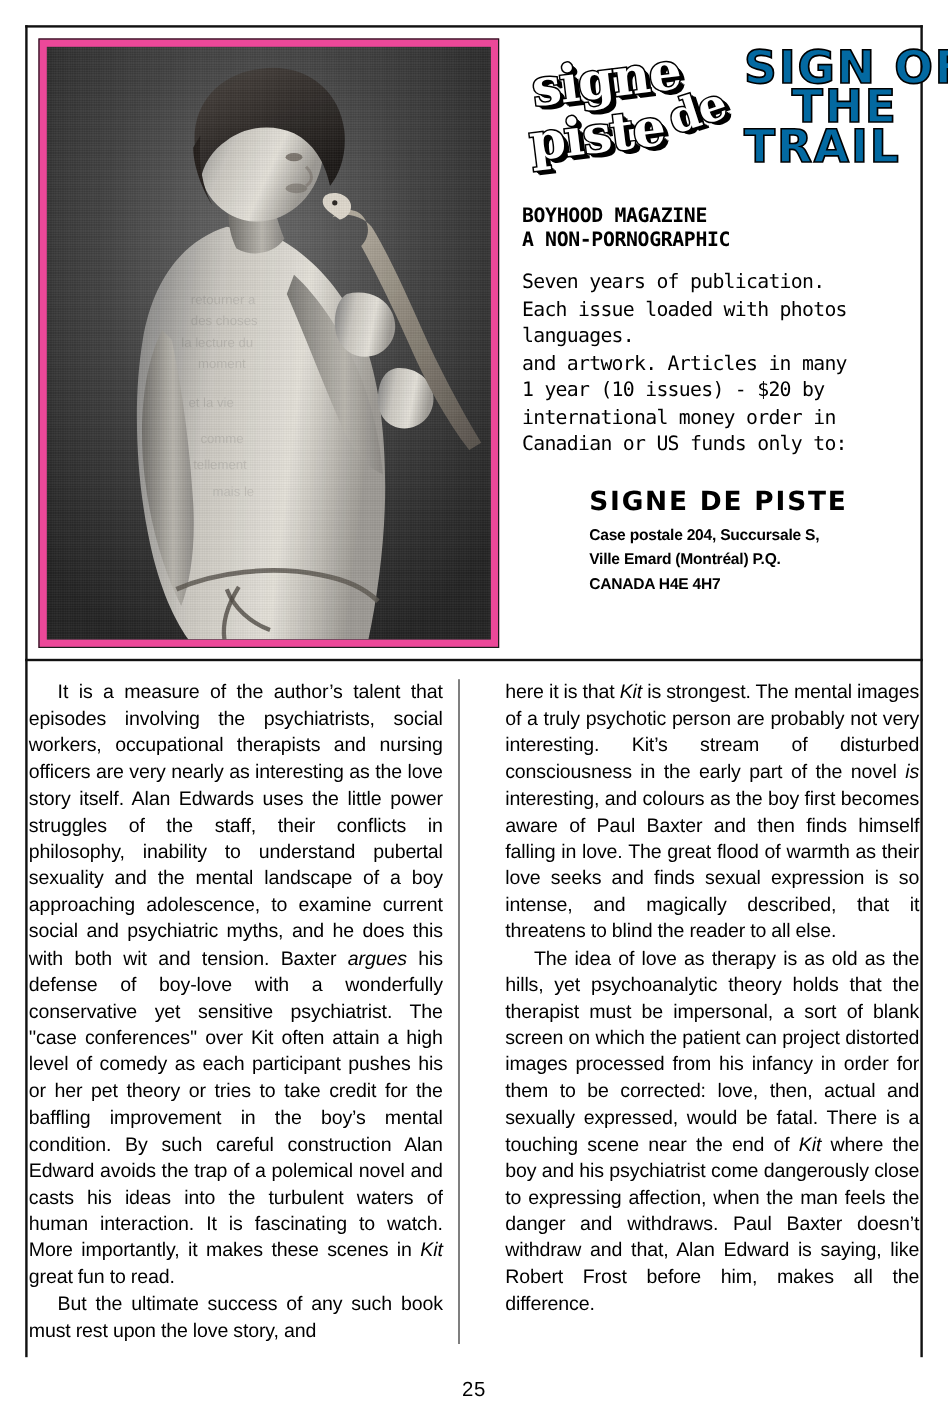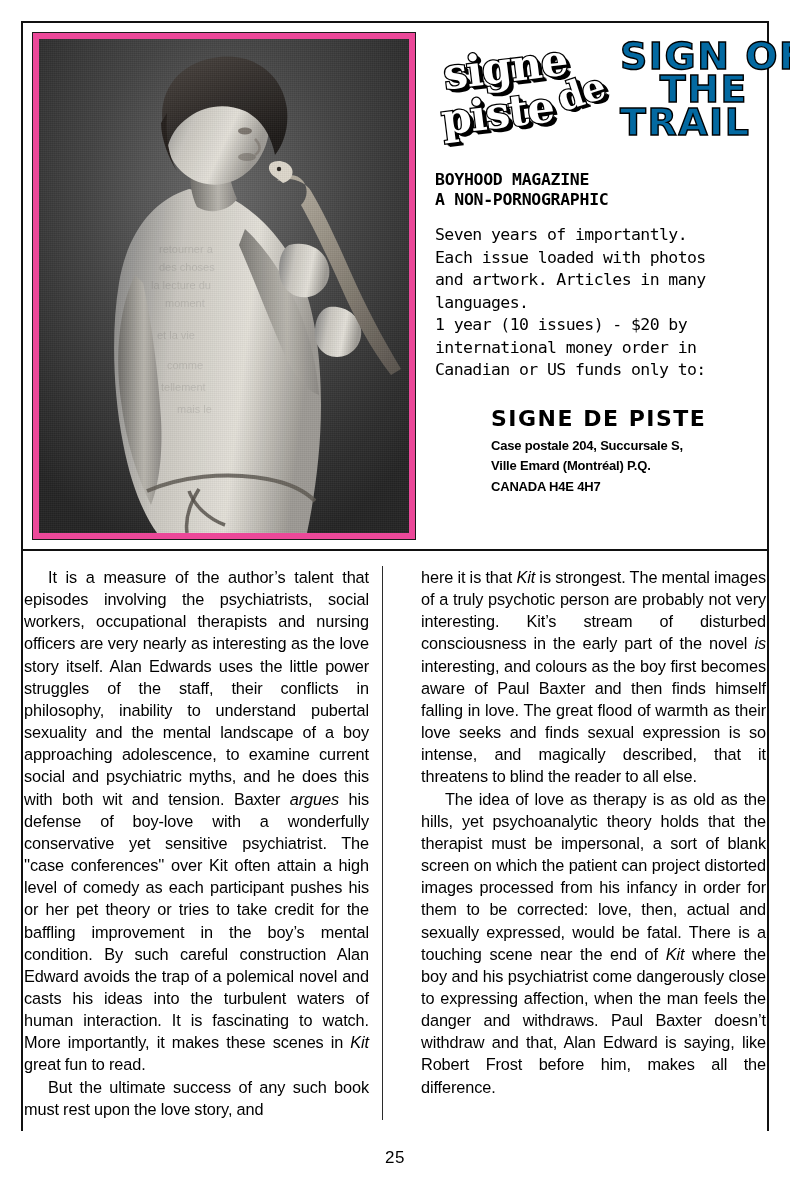--- a/index.html
+++ b/index.html
@@ -357,24 +357,24 @@
         <div>TRAIL</div>
       </div>
     </div>
 
     <div class="ad-sub">
       <div>BOYHOOD MAGAZINE</div>
       <div>A NON-PORNOGRAPHIC</div>
     </div>
 
     <div class="ad-body">
-      <div>Seven years of importantly.</div>
+      <div>Seven years of publication.</div>
       <div>Each issue loaded with photos</div>
+      <div>languages.</div>
       <div>and artwork. Articles in many</div>
-      <div>languages.</div>
       <div>1 year (10 issues) - $20 by</div>
       <div>international money order in</div>
       <div>Canadian or US funds only to:</div>
     </div>
 
     <div class="ad-addr">
       <div class="a-name">SIGNE DE PISTE</div>
       <div class="a-line">Case postale 204, Succursale S,</div>
       <div class="a-line">Ville Emard (Montréal) P.Q.</div>
       <div class="a-line">CANADA H4E 4H7</div>

